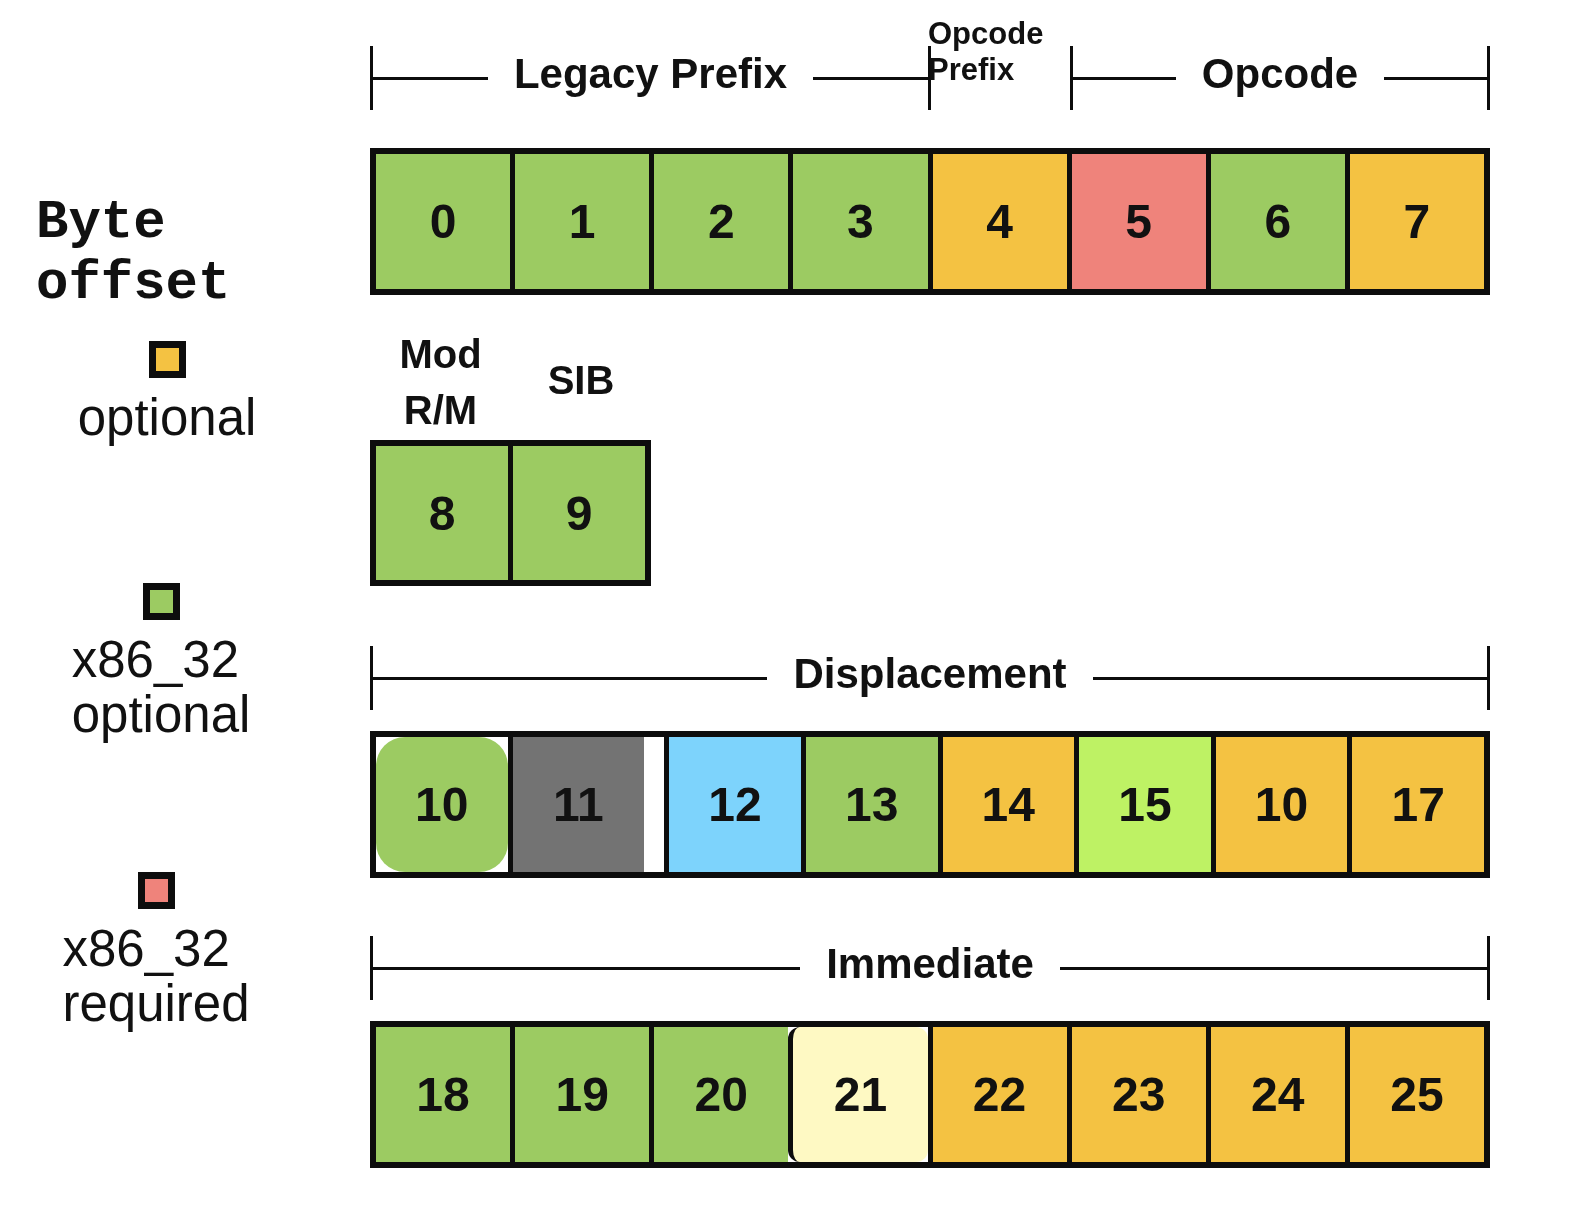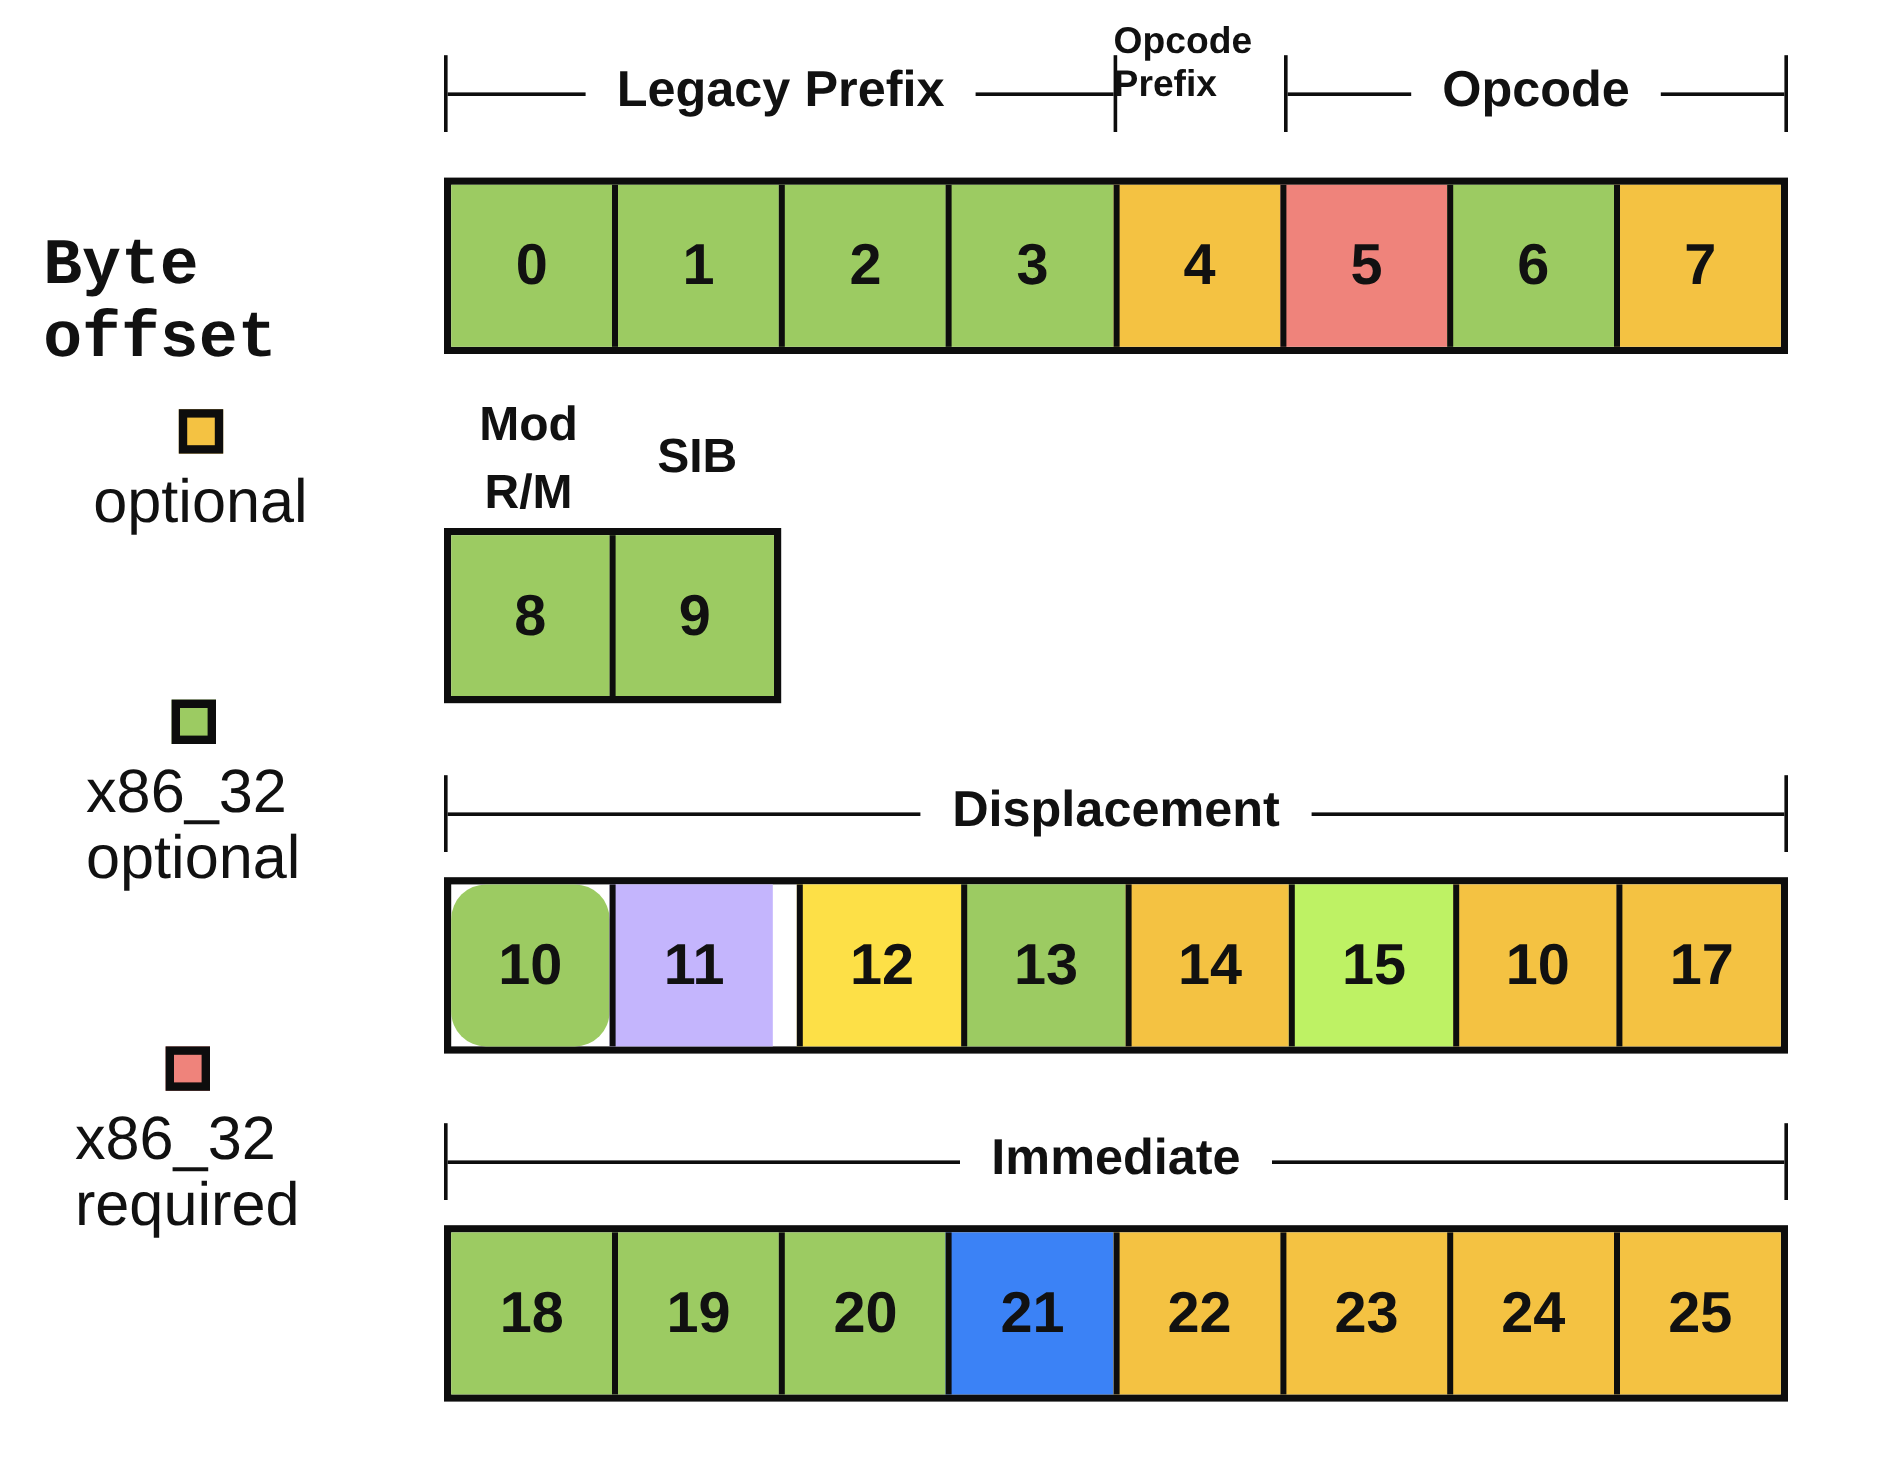--- a/index.html
+++ b/index.html
@@ -127,22 +127,22 @@
     <i class="tick" style="left:1117px"></i>
     <div class="seg" style="left:3px; width:1114px;">
       <i class="hline"></i>
       <span class="seg-label">Displacement</span>
       <i class="hline"></i>
     </div>
   </div>
 
   <div class="byterow row3">
       <div class="cell" style="background: rgb(156, 203, 98); border-radius: 29px;">10</div>
-      <div class="cell" style="background: #c4b5fd;">11</div>
-      <div class="cell" style="background: #fde047; margin-left: 20px;">12</div>
+      <div class="cell" style="background: #737373;">11</div>
+      <div class="cell" style="background: #7dd3fc; margin-left: 20px;">12</div>
       <div class="cell" style="background: rgb(156, 203, 98);">13</div>
       <div class="cell" style="background: rgb(244, 194, 66);">14</div>
       <div class="cell" style="background: #bef264;">15</div>
       <div class="cell" style="background: rgb(244, 194, 66);">10</div>
       <div class="cell" style="background: rgb(244, 194, 66);">17</div>
     </div>
 
   <div class="bracket" style="left:370px; top:936px; width:1120px;">
     <i class="tick" style="left:0"></i>
     <i class="tick" style="left:1117px"></i>
@@ -150,20 +150,20 @@
       <i class="hline"></i>
       <span class="seg-label">Immediate</span>
       <i class="hline"></i>
     </div>
   </div>
 
   <div class="byterow row4">
       <div class="cell" style="background: rgb(156, 203, 98);">18</div>
       <div class="cell" style="background: rgb(156, 203, 98);">19</div>
       <div class="cell" style="background: rgb(156, 203, 98);">20</div>
-      <div class="cell" style="background: #3b82f6;">21</div>
+      <div class="cell" style="background: #fef9c3; border-radius: 12px;">21</div>
       <div class="cell" style="background: rgb(244, 194, 66);">22</div>
       <div class="cell" style="background: rgb(244, 194, 66);">23</div>
       <div class="cell" style="background: rgb(244, 194, 66);">24</div>
       <div class="cell" style="background: rgb(244, 194, 66);">25</div>
     </div>
 
 </div>
 
 </body></html>

